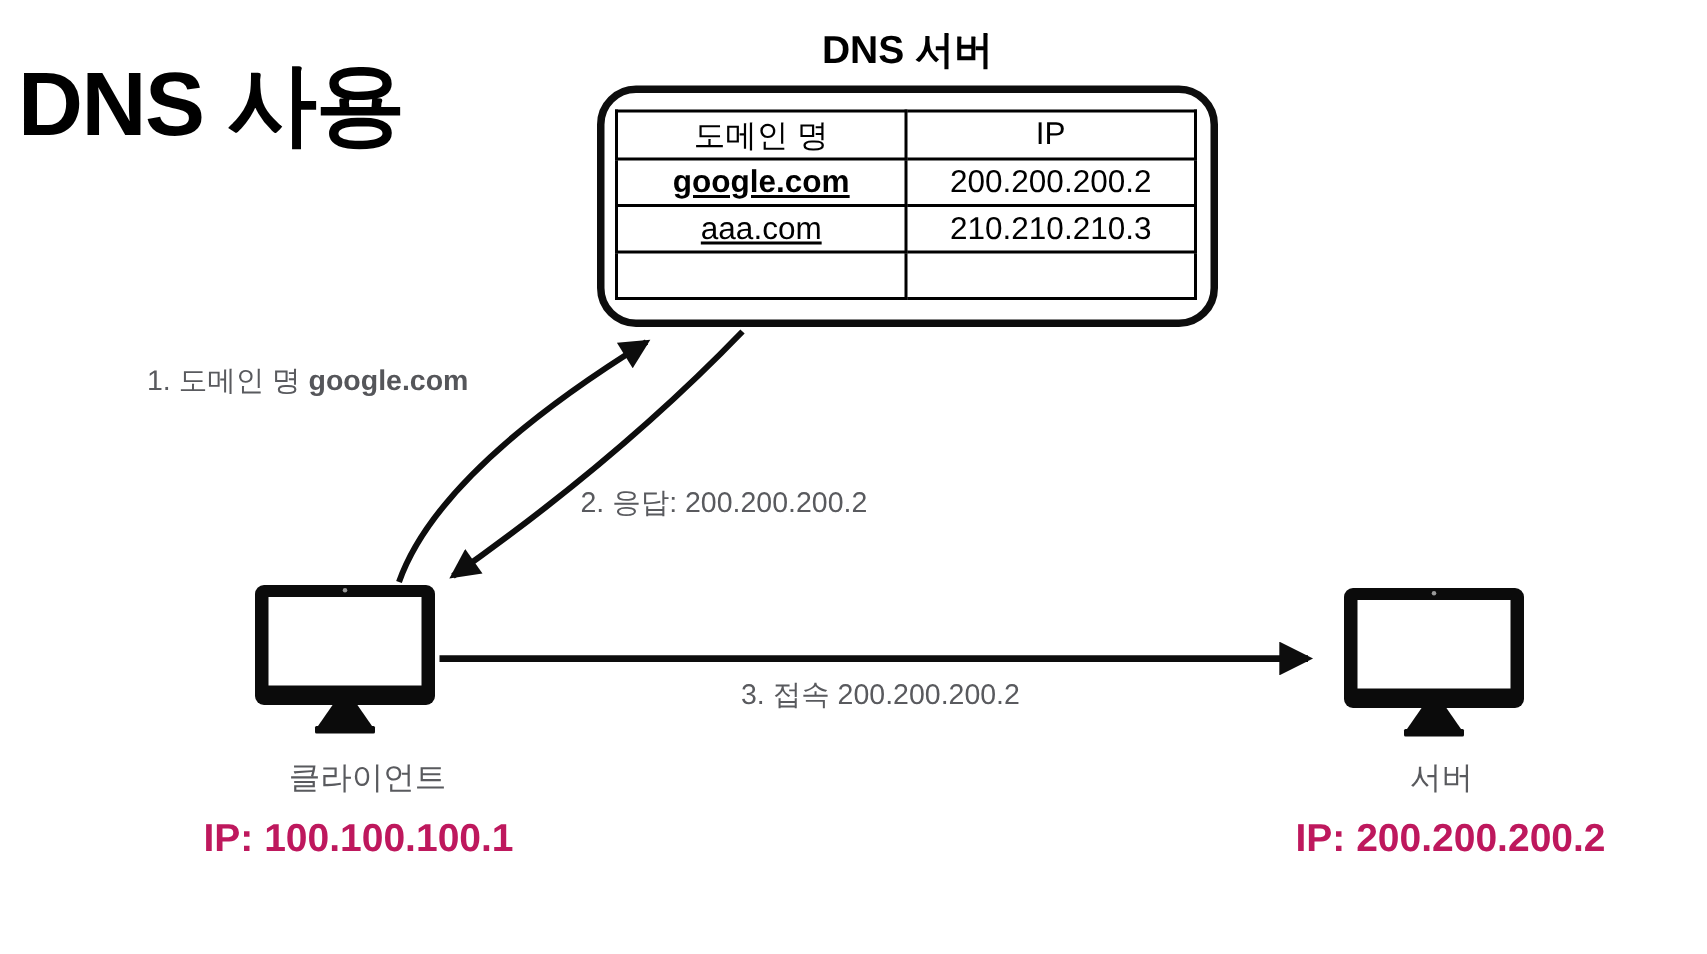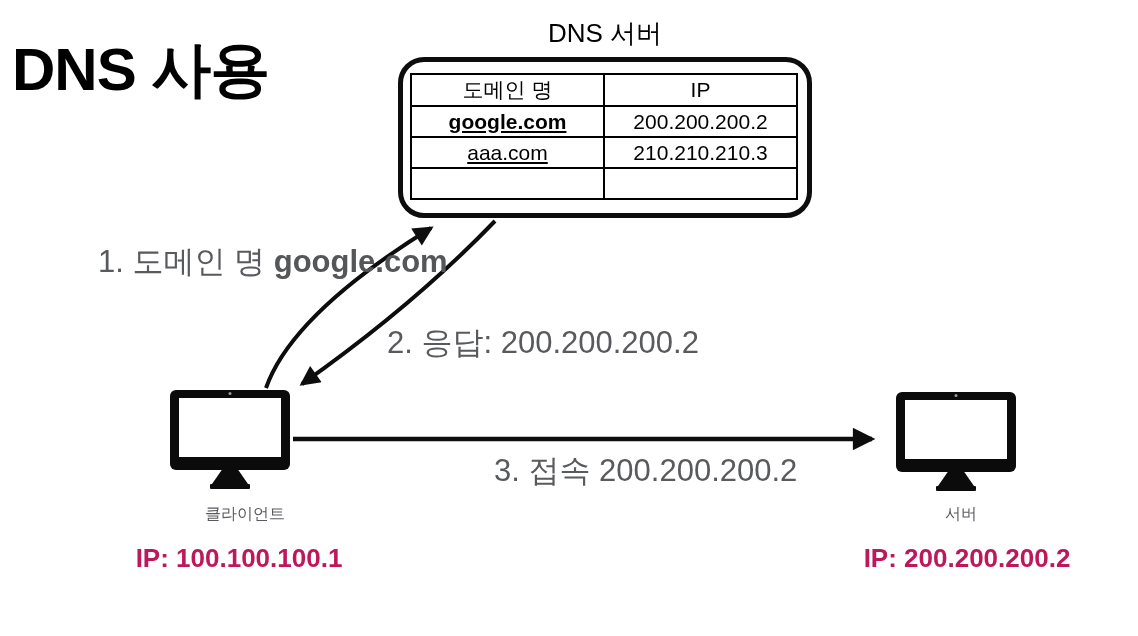--- a/index.html
+++ b/index.html
@@ -13,21 +13,21 @@
   }
   
   .page-title{
     position:absolute;left:12px;top:38px;
     font-size:60px;font-weight:bold;color:#000;
     line-height:1.05;letter-spacing:-1px;
   }
   
   .dns-caption{
     position:absolute;left:398px;top:16px;width:414px;
-    text-align:center;font-size:26px;font-weight:normal;color:#000;
+    text-align:center;font-size:26px;font-weight:bold;color:#000;
   }
   .dns-box{
     position:absolute;left:398px;top:57px;width:414px;height:161px;
     box-sizing:border-box;
     border:5px solid #0d0d0d;border-radius:26px;
     background:#fff;
   }
   .dns-table{
     position:absolute;left:410px;top:73px;width:388px;
     border-collapse:collapse;table-layout:fixed;
@@ -36,21 +36,21 @@
   .dns-table td{
     border:2px solid #000;text-align:center;vertical-align:middle;
     padding:0;overflow:hidden;white-space:nowrap;
   }
   .dns-table tr.hrow td{height:30px;}
   .dns-table tr.drow td{height:29px;}
   .cell-domain-0{font-weight:bold;text-decoration:underline;}
   .cell-domain-1{text-decoration:underline;}
   
   .step-label{
-    position:absolute;font-size:31px;color:#595a5e;white-space:nowrap;
+    position:absolute;font-size:19px;color:#595a5e;white-space:nowrap;
   }
   .step-1{left:98px;top:241px;}
   .step-2{left:387px;top:322px;}
   .step-3{left:494px;top:450px;}
   .step-label b{font-weight:bold;color:#55565a;}
   
   .arrows-layer{position:absolute;left:0;top:0;width:1138px;height:636px;pointer-events:none;}
   
   .monitor{position:absolute;width:120px;height:80px;background:#0b0b0b;border-radius:6px;}
   .monitor .screen{position:absolute;left:9px;right:9px;top:8px;bottom:13px;background:#fff;}
@@ -65,21 +65,21 @@
   }
   .monitor .base{
     position:absolute;top:calc(100% + 14px);left:50%;transform:translateX(-50%);
     width:40px;height:5px;background:#0b0b0b;border-radius:1px;
   }
   .client-monitor{left:170px;top:390px;}
   .server-monitor{left:896px;top:392px;}
   
   .node-name{
     position:absolute;width:170px;text-align:center;
-    font-size:16px;color:#595a5e;white-space:nowrap;
+    font-size:21px;color:#595a5e;white-space:nowrap;
   }
   .client-name{left:160px;top:504px;}
   .server-name{left:876px;top:504px;font-family:Liberation Mono, monospace;}
   .node-ip{
     position:absolute;width:250px;text-align:center;
     font-size:26px;font-weight:bold;color:#be185d;white-space:nowrap;
   }
   .client-ip{left:114px;top:543px;}
   .server-ip{left:842px;top:543px;}
 </style>

